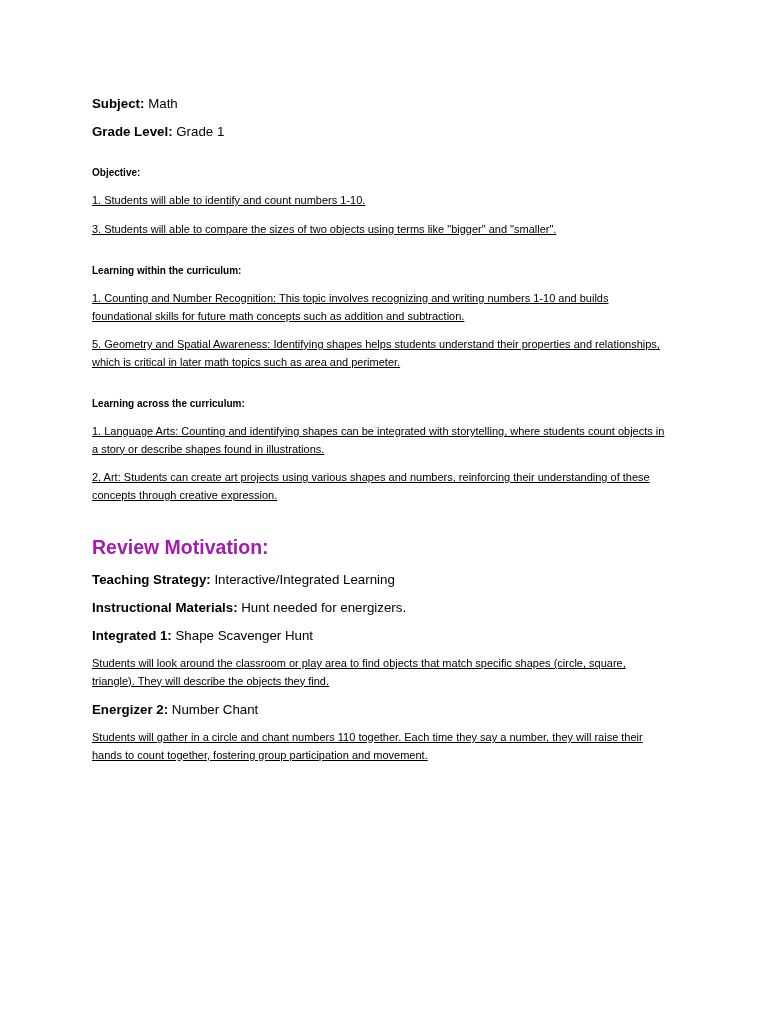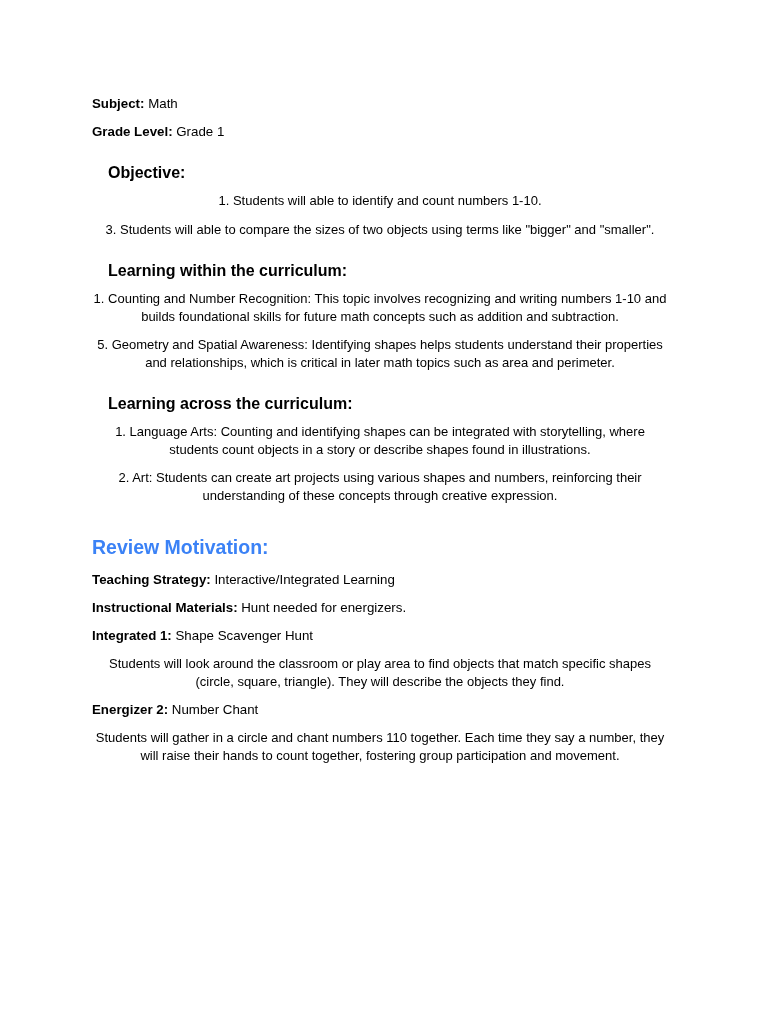--- a/index.html
+++ b/index.html
@@ -15,38 +15,39 @@
     overflow: hidden;
   }
   .page {
     box-sizing: border-box;
     width: 768px;
     height: 1024px;
     padding: 95px 100px 0 92px;
     background: #ffffff;
   }
   .para {
-    font-size: 13px;
+    font-size: 11px;
     line-height: 17.5px;
     margin: 0 0 11px 0;
-    text-align: center;
+    text-align: left;
+    text-decoration: underline;
   }
   .bold {
     font-weight: bold;
   }
   .spacer-sm { height: 13px; }
   .spacer-md { height: 20px; }
   .section-heading {
-    font-size: 16px;
+    font-size: 10px;
     font-weight: bold;
     line-height: 17px;
-    margin: 0 0 11px 16px;
+    margin: 0 0 11px 0;
   }
   .blue-heading {
-    color: #3b82f6;
+    color: #a21caf;
     font-size: 19.5px;
     font-weight: bold;
     line-height: 24px;
     margin: 0 0 12px 0;
   }
   .field {
     font-size: 13.3px;
     line-height: 17px;
     margin: 0 0 11px 0;
   }

